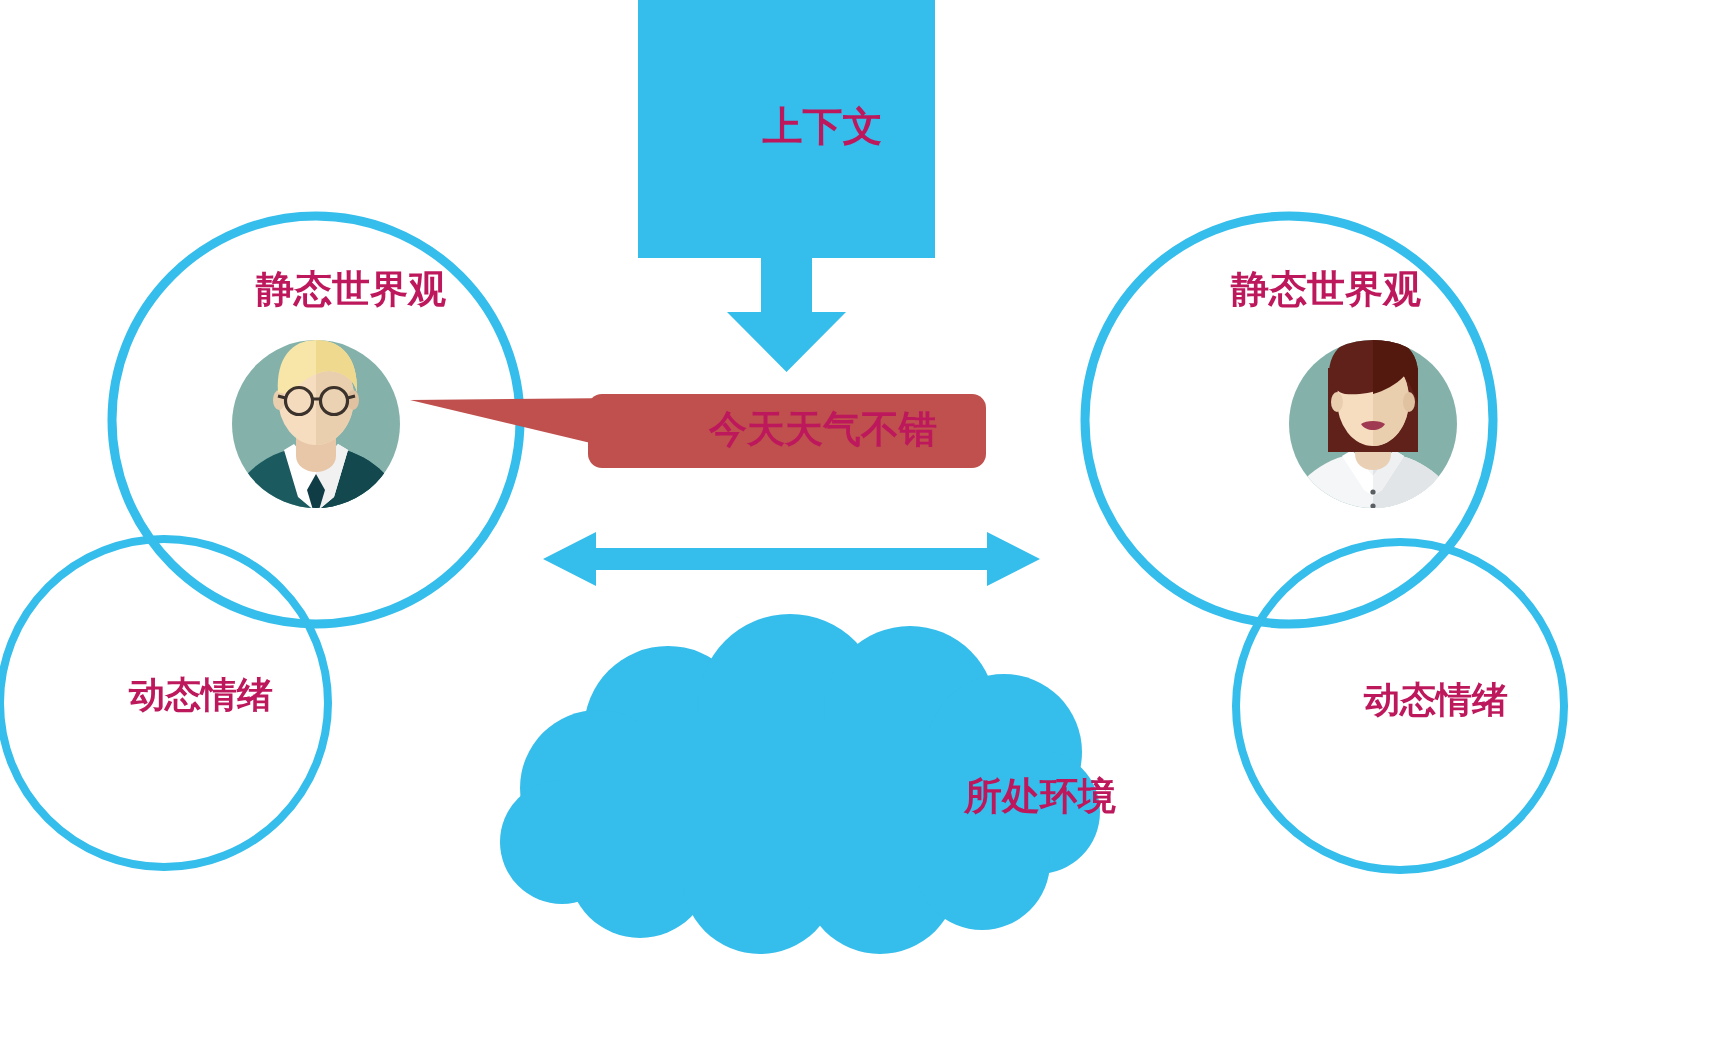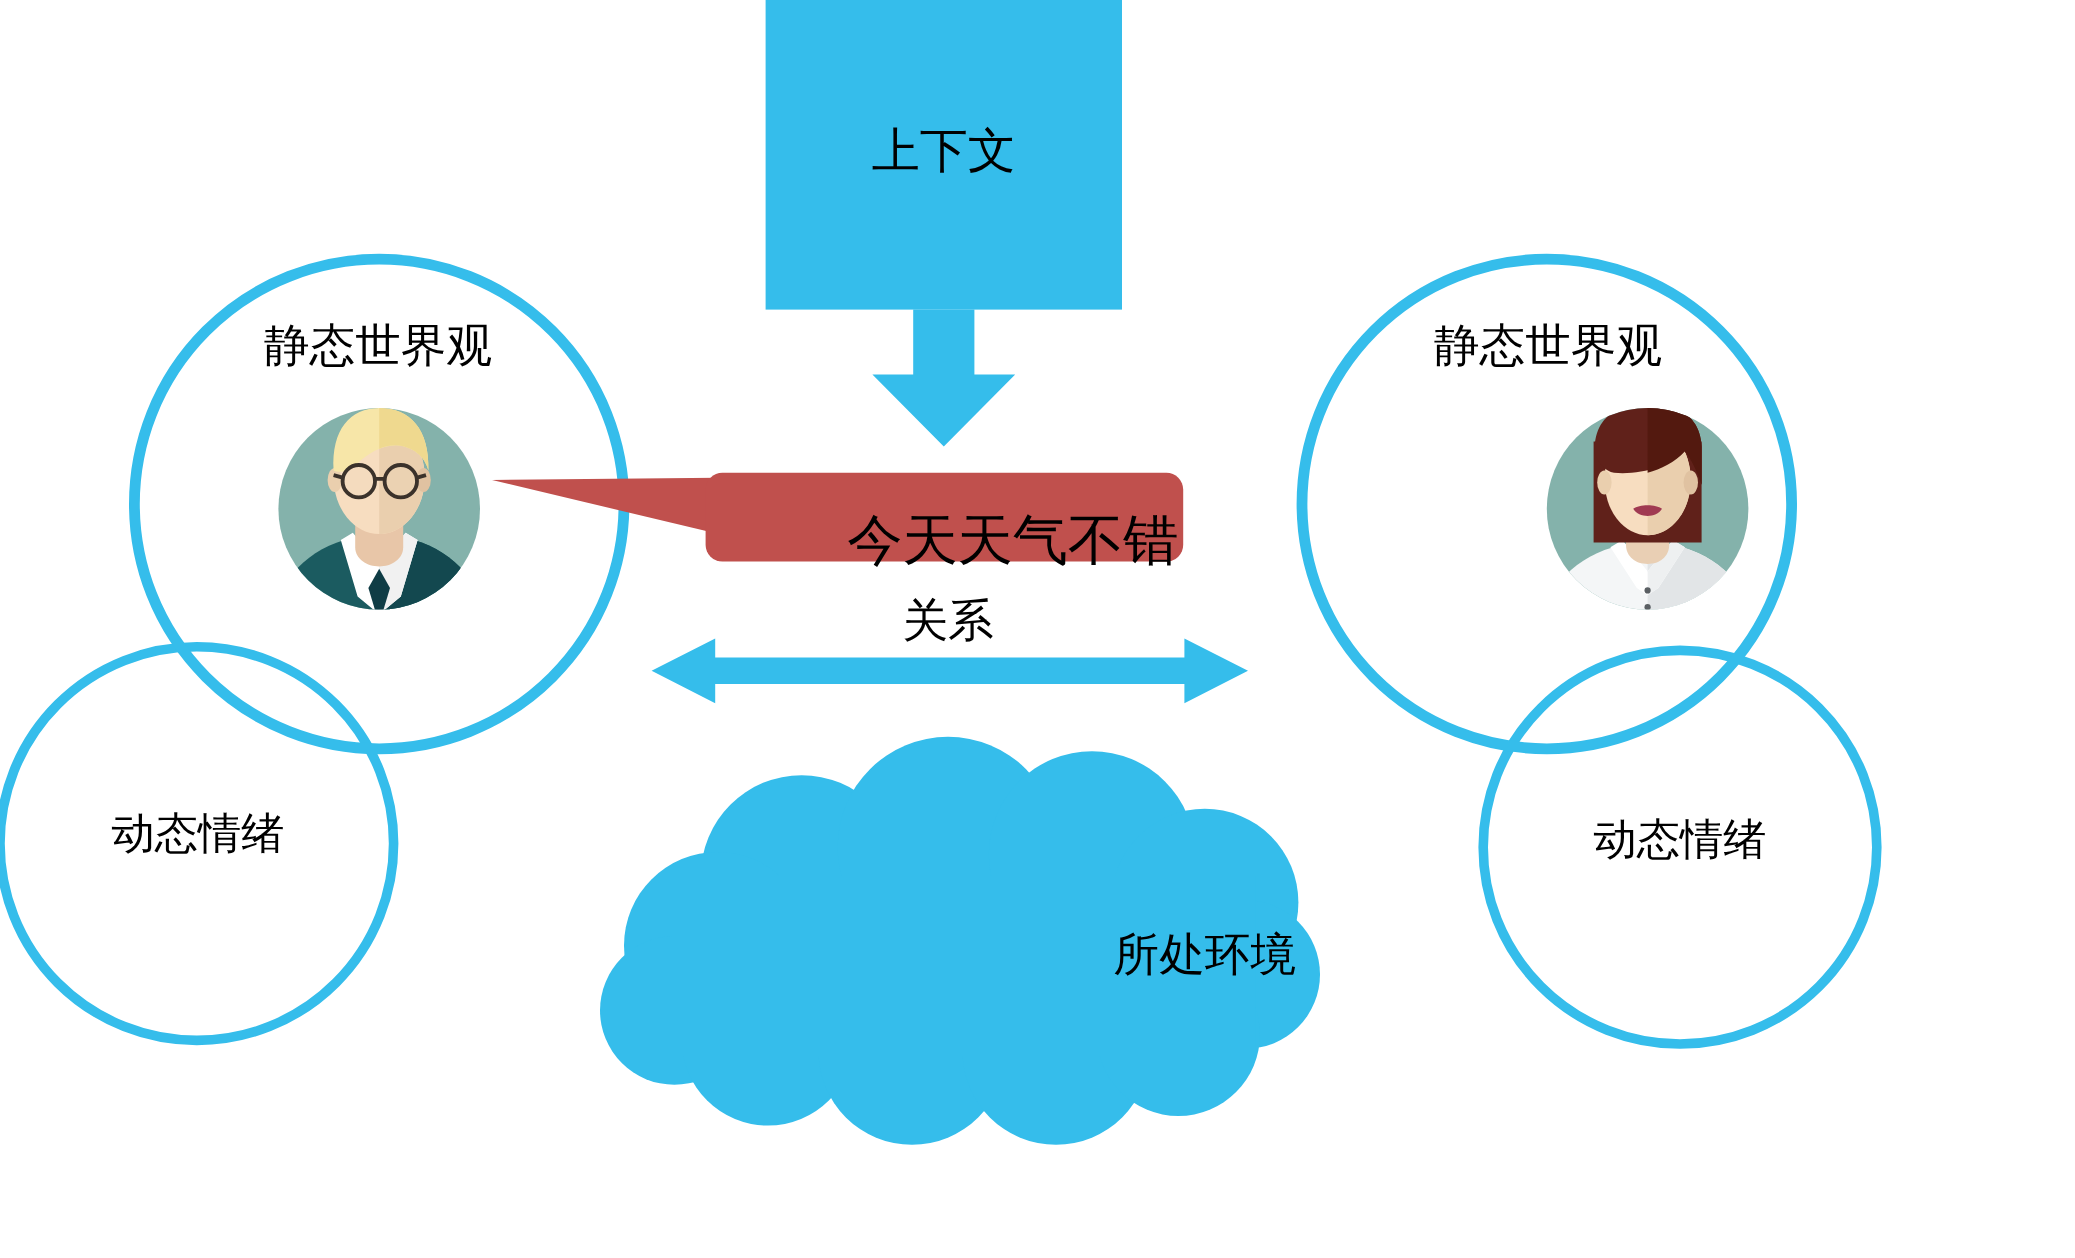--- a/index.html
+++ b/index.html
@@ -19,25 +19,26 @@
   }
   #canvas {
     position: absolute;
     left: 0;
     top: 0;
     width: 1729px;
     height: 1048px;
   }
   .lbl {
     position: absolute;
-    color: #000000;
+    color: #be185d;
     white-space: nowrap;
-    font-weight: 400;
+    font-weight: 700;
     line-height: 1;
     user-select: none;
+    padding-left: 36px;
   }
   .lbl-context {
     left: 638px;
     top: 106px;
     width: 297px;
     text-align: center;
     font-size: 40px;
   }
   .lbl-static-left {
     left: 115px;
@@ -62,24 +63,24 @@
   }
   .lbl-dyn-right {
     left: 1235px;
     top: 682px;
     width: 330px;
     text-align: center;
     font-size: 36px;
   }
   .lbl-speech {
     left: 592px;
-    top: 427px;
+    top: 410px;
     width: 390px;
-    text-align: right;
-    font-size: 46px;
+    text-align: center;
+    font-size: 38px;
   }
   .lbl-relation {
     left: 595px;
     top: 499px;
     width: 390px;
     text-align: center;
     font-size: 38px;
   }
   .lbl-env {
     left: 505px;
@@ -222,17 +223,16 @@
   <div class="lbl lbl-static-left">静态世界观</div>
 
   <div class="lbl lbl-static-right">静态世界观</div>
 
   <div class="lbl lbl-dyn-left">动态情绪</div>
 
   <div class="lbl lbl-dyn-right">动态情绪</div>
 
   <div class="lbl lbl-speech">今天天气不错</div>
 
-  <div class="lbl lbl-relation">关系</div>
 
   <div class="lbl lbl-env">所处环境</div>
 
 </div>
 
 </body></html>

